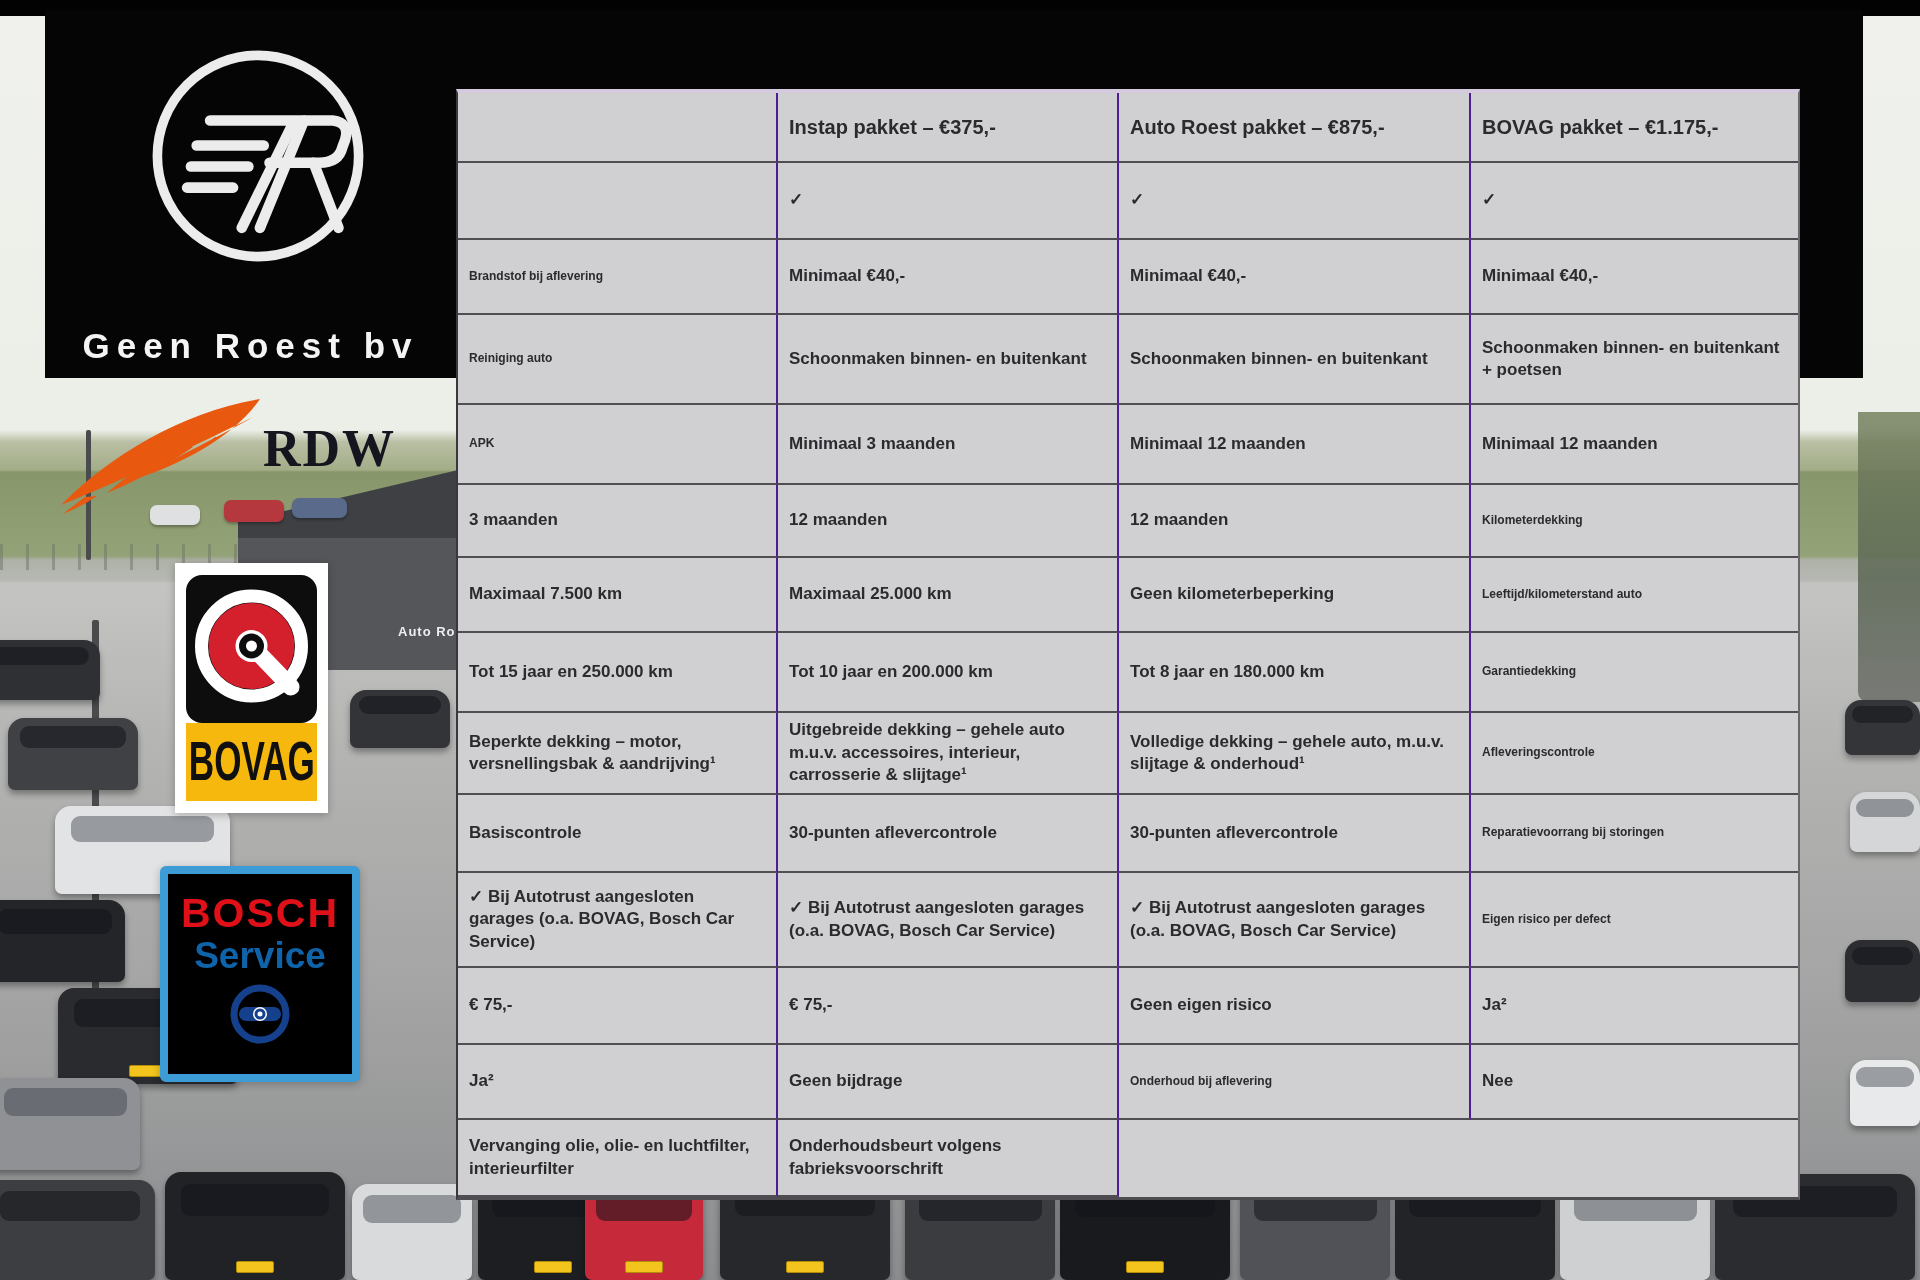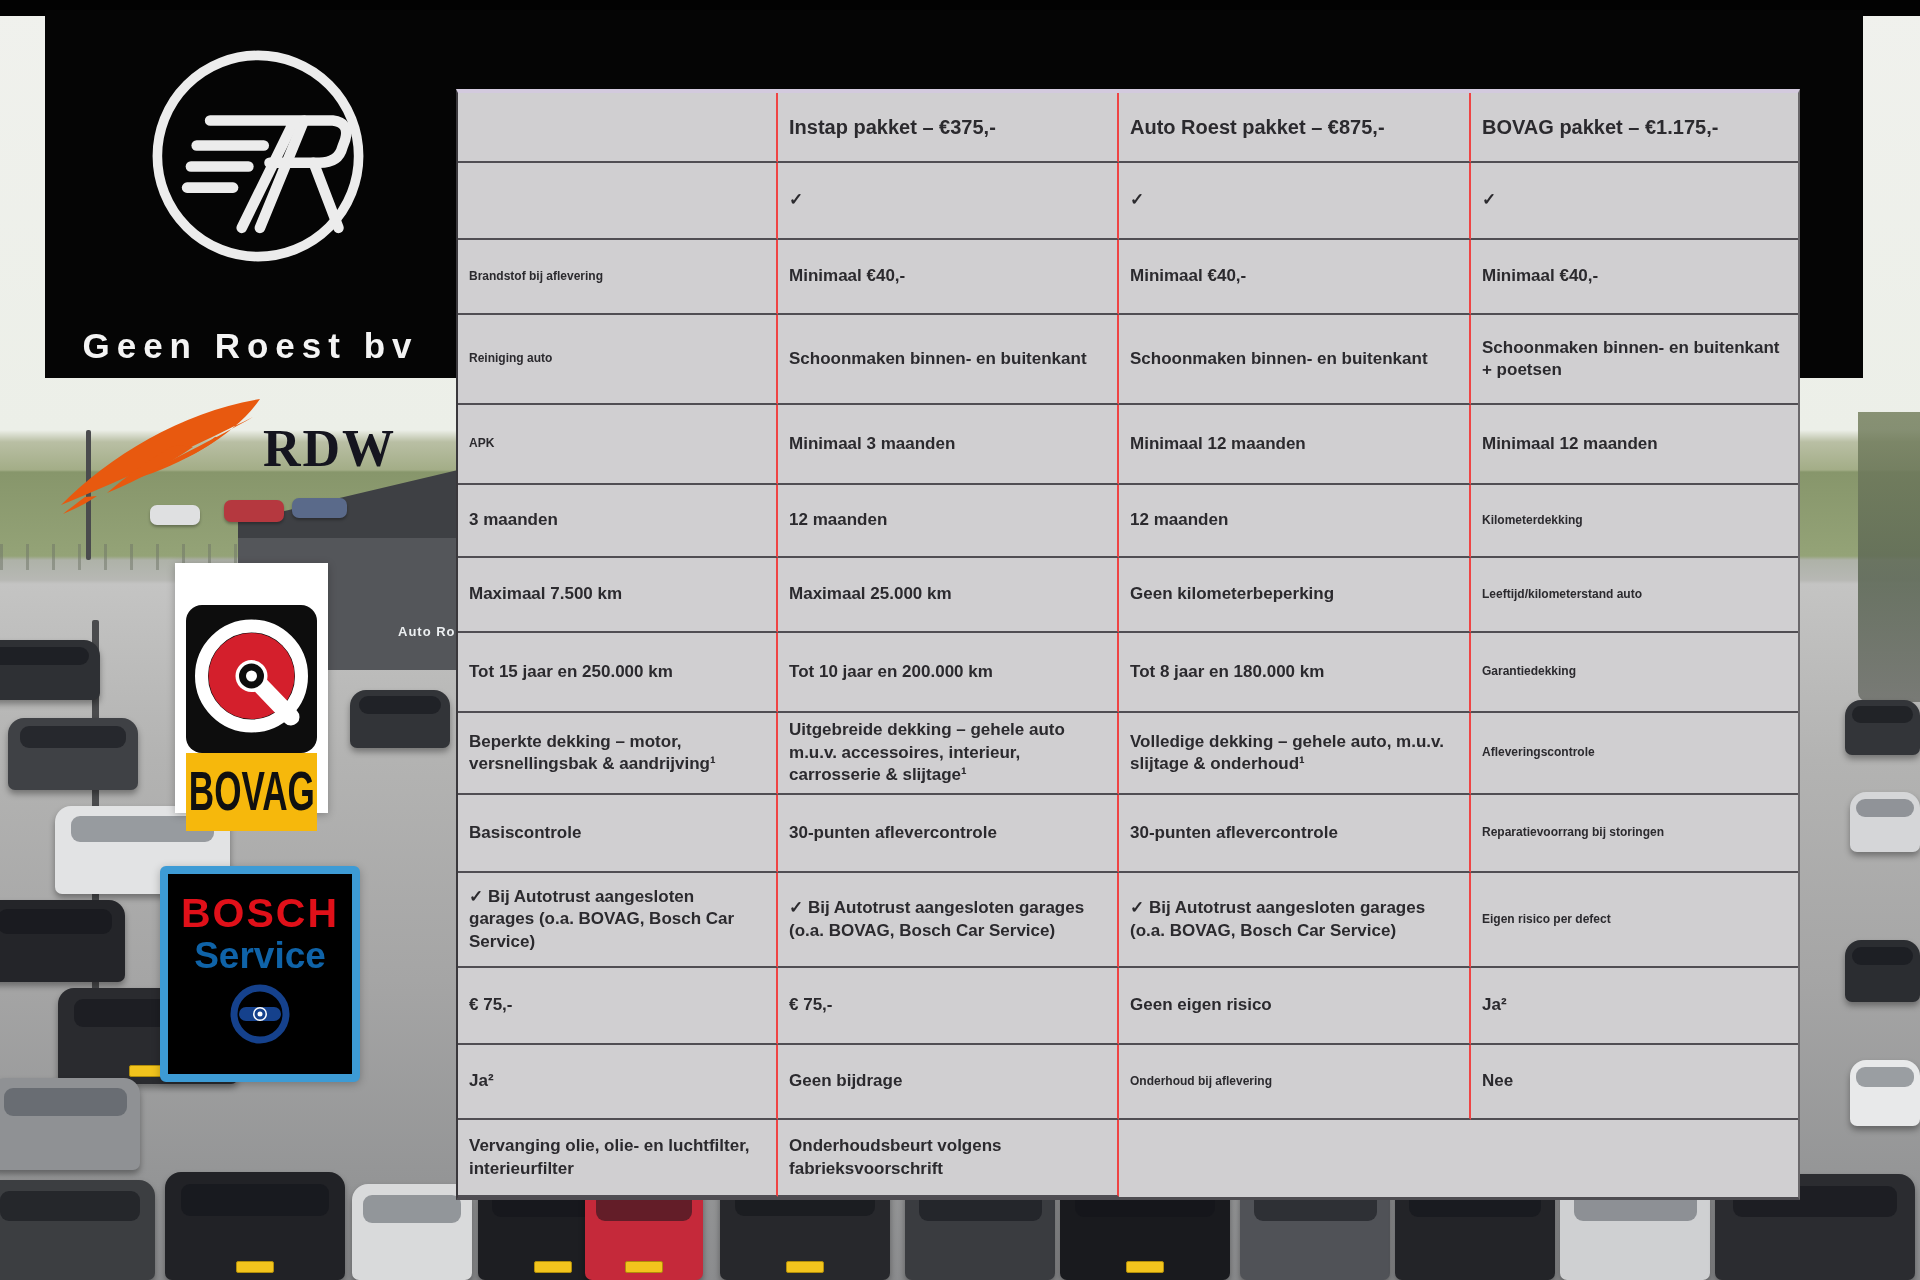--- a/index.html
+++ b/index.html
@@ -44,41 +44,41 @@
     font-size:35px;font-weight:bold;letter-spacing:7px;color:#f4f4f4;}
 
   
   .rdw{position:absolute;left:55px;top:393px;width:320px;height:130px;}
   .rdw-text{position:absolute;left:208px;top:26px;font-family:"Liberation Serif",serif;
     font-weight:bold;font-size:52px;color:#15151f;letter-spacing:2px;}
 
   
   .bovag{position:absolute;left:175px;top:563px;width:153px;height:250px;background:#fff;
     padding:0;box-shadow:0 2px 8px rgba(0,0,0,.25);}
-  .bovag-inner{position:absolute;left:11px;top:12px;width:131px;height:226px;margin-top:30px;}
+  .bovag-inner{position:absolute;left:11px;top:12px;width:131px;height:226px;}
   .bovag-bar{position:absolute;left:0;top:148px;width:131px;height:78px;background:#f6b80c;
     display:flex;align-items:center;justify-content:center;}
   .bovag-word{font-weight:bold;font-size:45px;color:#101010;letter-spacing:0;
     transform:scale(.78,1.22);transform-origin:center;}
 
   
   .bosch{position:absolute;left:160px;top:866px;width:200px;height:216px;background:#000000;
     border:8px solid #3d9bd5;border-radius:6px;box-sizing:border-box;text-align:center;
     box-shadow:0 2px 8px rgba(0,0,0,.25);}
   .bosch-word{margin-top:16px;font-size:41px;font-weight:bold;color:#e01019;letter-spacing:2px;}
   .service-word{font-size:37px;font-weight:bold;color:#0f63a8;margin-top:-2px;}
   .bosch-icon{margin-top:6px;}
 
   
   .pkg-table{position:absolute;left:456px;top:89px;width:1344px;box-sizing:border-box;
     display:grid;grid-template-columns:321fr 342fr 353fr 328fr;
     background:#d0cfd1;
     border-top:4px solid #d3cade;border-left:2px solid #3a383c;
     border-right:2px solid #6a686b;border-bottom:3px solid #4e4c51;}
-  .cell{border-right:2px solid #ef4444;border-bottom:2px solid #504e53;
+  .cell{border-right:2px solid #4c1d95;border-bottom:2px solid #504e53;
     padding:6px 12px 6px 11px;display:flex;align-items:center;
     font-weight:bold;font-size:17px;line-height:1.32;color:#2b2a2e;}
   .cell:nth-child(4n){border-right:none;}
   .cell.hdr{font-size:20px;}
   .cell.lbl{font-size:12px;}
 </style>
 </head>
 <body>
 
 <div class="canvas">

